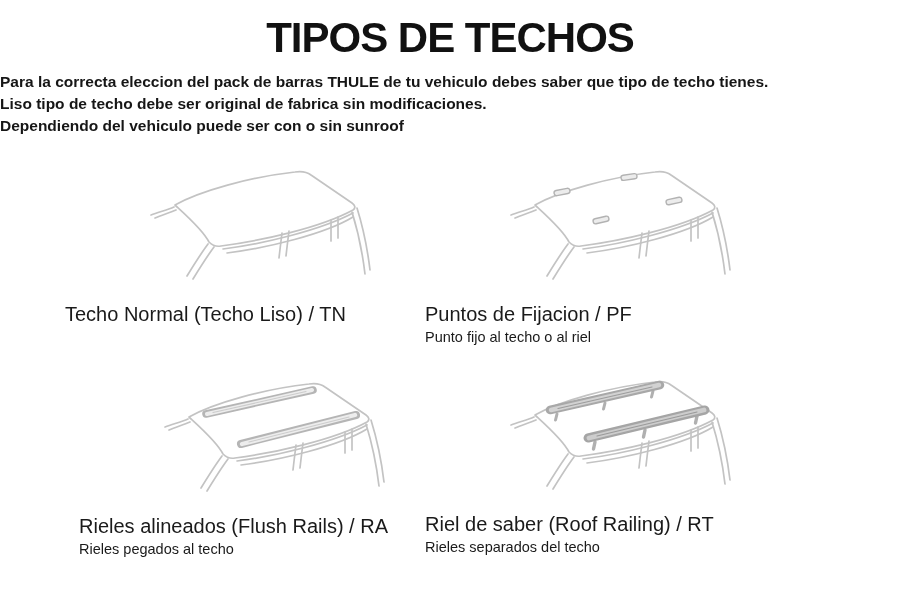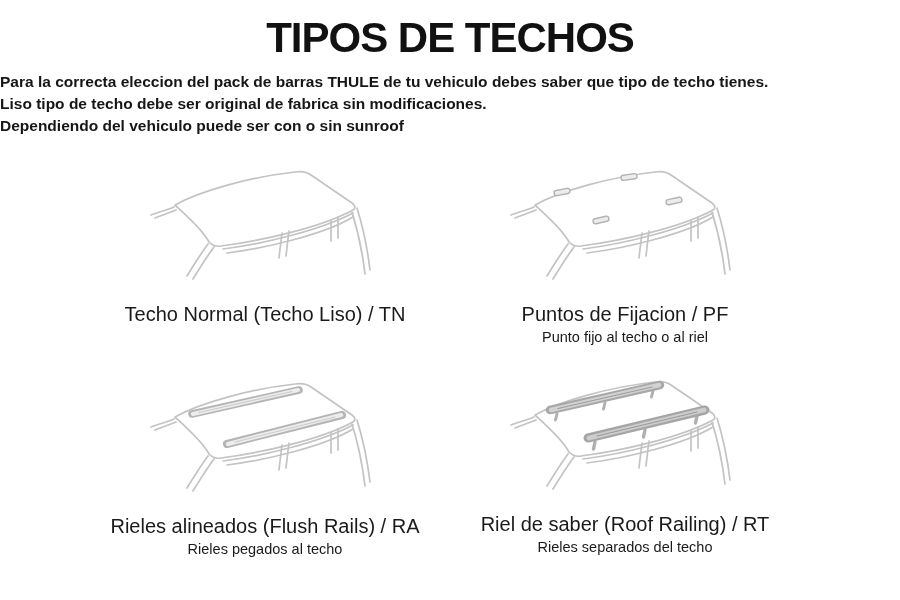--- a/index.html
+++ b/index.html
@@ -17,25 +17,25 @@
     font-size:42px; font-weight:bold; letter-spacing:-1px;
     color:#111;
   }
   .intro {
     position:absolute; top:71px; left:0; width:900px;
     font-size:15.5px; font-weight:bold; line-height:22px;
     color:#161616;
   }
   .intro div { white-space:nowrap; }
   .cell {
-    position:absolute; width:400px; text-align:center;
+    position:absolute; width:400px; text-align:left;
   }
   #cell-tn { left:65px;  top:160px; }
   #cell-pf { left:425px; top:160px; }
-  #cell-ra { left:65px;  top:372px; }
+  #cell-ra { left:79px;  top:372px; }
   #cell-rt { left:425px; top:370px; }
   .fig { display:block; margin:0 auto; }
   .roof-label {
     margin-top:3px;
     font-size:20px; font-weight:400; color:#1a1a1a;
     white-space:nowrap;
   }
   .roof-sublabel {
     margin-top:3px;
     font-size:14.5px; font-weight:400; color:#1a1a1a;

